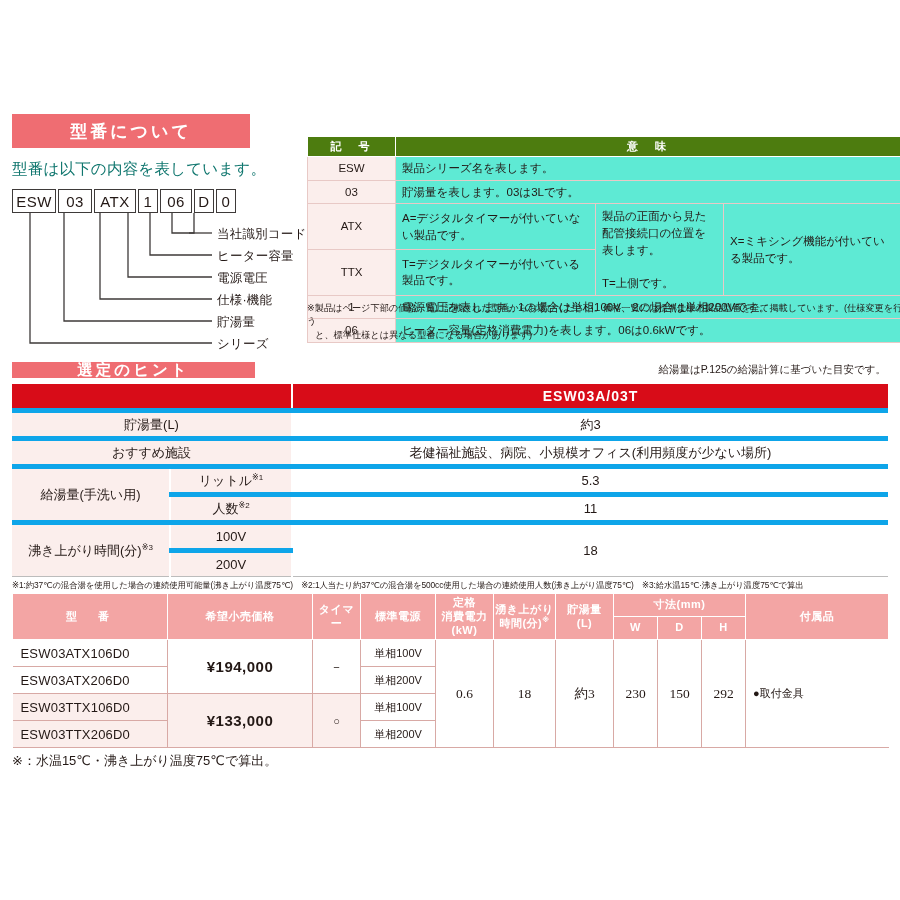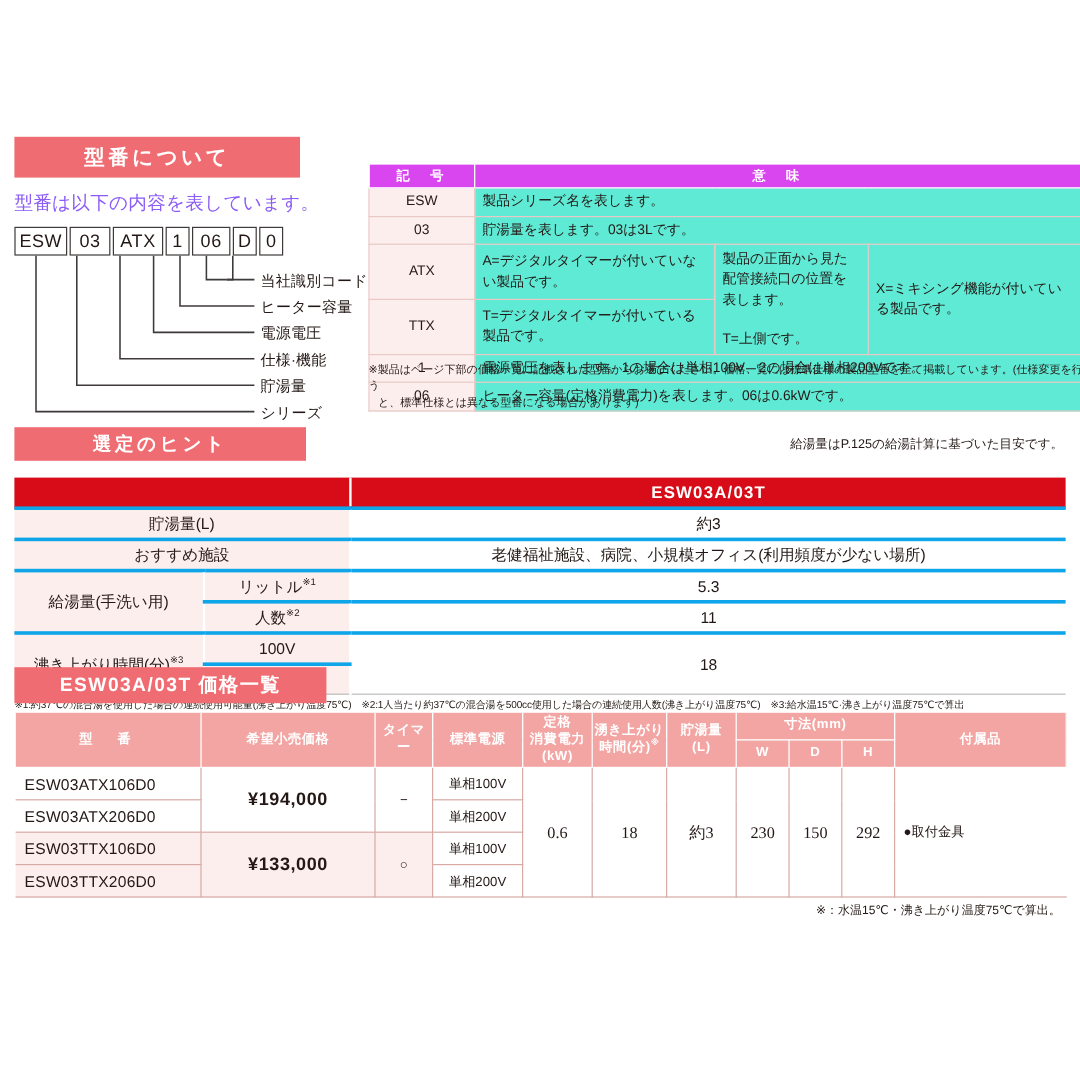--- a/index.html
+++ b/index.html
@@ -52,21 +52,21 @@
   }
   .banner1 {
     width: 238px;
     height: 34px;
     font-size: 17px;
   }
   .sec1-lead {
     margin-top: 11px;
     font-size: 15.5px;
     letter-spacing: 0.2px;
-    color: #8b5cf6;
+    color: #0f766e;
   }
 
   
   .mn-wrap {
     position: relative;
     margin-top: 9px;
     width: 272px;
     height: 160px;
   }
   .mn-boxes {
@@ -117,21 +117,21 @@
   .tbl-meaning {
     position: absolute;
     left: 295px;
     top: 22px;
     width: 593px;
     border-collapse: collapse;
     font-size: 11.5px;
     table-layout: fixed;
   }
   .tbl-meaning th {
-    background: #d946ef;
+    background: #4d7c0f;
     color: #ffffff;
     font-weight: bold;
     letter-spacing: 3px;
     height: 17px;
     font-size: 11px;
     border: 1px solid #ffffff;
   }
   .tbl-meaning td {
     border: 1px solid #e8c9c6;
     padding: 3px 6px;
@@ -165,54 +165,53 @@
     top: 356px;
     width: 876px;
   }
   .sec2-head {
     display: flex;
     align-items: center;
     height: 28px;
   }
   .banner2 {
     width: 243px;
-    height: 28px;
+    height: 16px;
     font-size: 15.5px;
   }
   .sec2-head-note {
     flex: 1;
     text-align: right;
     font-size: 10.5px;
     padding-right: 2px;
     color: #231815;
   }
 
   .tbl-hint {
-    margin-top: 14px;
     width: 876px;
     border-collapse: collapse;
     table-layout: fixed;
     font-size: 13px;
   }
   .tbl-hint th.model {
     background: #d80c18;
     color: #ffffff;
     height: 22px;
     font-size: 14px;
     font-weight: bold;
     letter-spacing: 1px;
     border: none;
     border-left: 2px solid #ffffff;
   }
   .tbl-hint th.blank {
     background: #d80c18;
     border: none;
   }
   .tbl-hint td {
-    border-top: 3px solid #0ea5e9;
+    border-top: 5px solid #0ea5e9;
     border-bottom: 1px solid #bcbcbc;
     height: 21px;
     text-align: center;
     background: #ffffff;
     font-size: 13px;
   }
   .tbl-hint td.lbl {
     background: #fbeeec;
     border-right: 2px solid #ffffff;
   }
@@ -301,22 +300,22 @@
     padding-left: 7px;
     font-size: 11px;
     border-right: none;
     margin-top: 11px;
   }
   .tbl-price td.price { font-size: 15px; font-weight: bold; letter-spacing: 0.5px; }
   .tbl-price td.big { font-size: 13.5px; font-family: Liberation Serif, serif; }
   .tbl-price th sup { font-size: 7px; vertical-align: super; }
   .price-foot {
     margin-top: 4px;
-    text-align: right;
-    font-size: 10px;
+    text-align: left;
+    font-size: 13px;
     color: #231815;
     padding-right: 4px;
   }
   .circle-mark { font-size: 14px; }
 </style>
 </head>
 <body>
 
 <div class="page">
 
@@ -471,21 +470,20 @@
           <td class="lbl2">200V</td>
         </tr>
       </tbody>
     </table>
 
     <div class="hint-foot">※1:約37℃の混合湯を使用した場合の連続使用可能量(沸き上がり温度75℃)　※2:1人当たり約37℃の混合湯を500cc使用した場合の連続使用人数(沸き上がり温度75℃)　※3:給水温15℃·沸き上がり温度75℃で算出</div>
   </div>
 
   <div class="sec3">
     <div class="sec3-head">
-      <div class="banner banner3">ESW03A/03T 価格一覧</div>
     </div>
 
     <table class="tbl-price">
       <colgroup>
         <col style="width:155px">
         <col style="width:145px">
         <col style="width:48px">
         <col style="width:75px">
         <col style="width:58px">
         <col style="width:62px">

